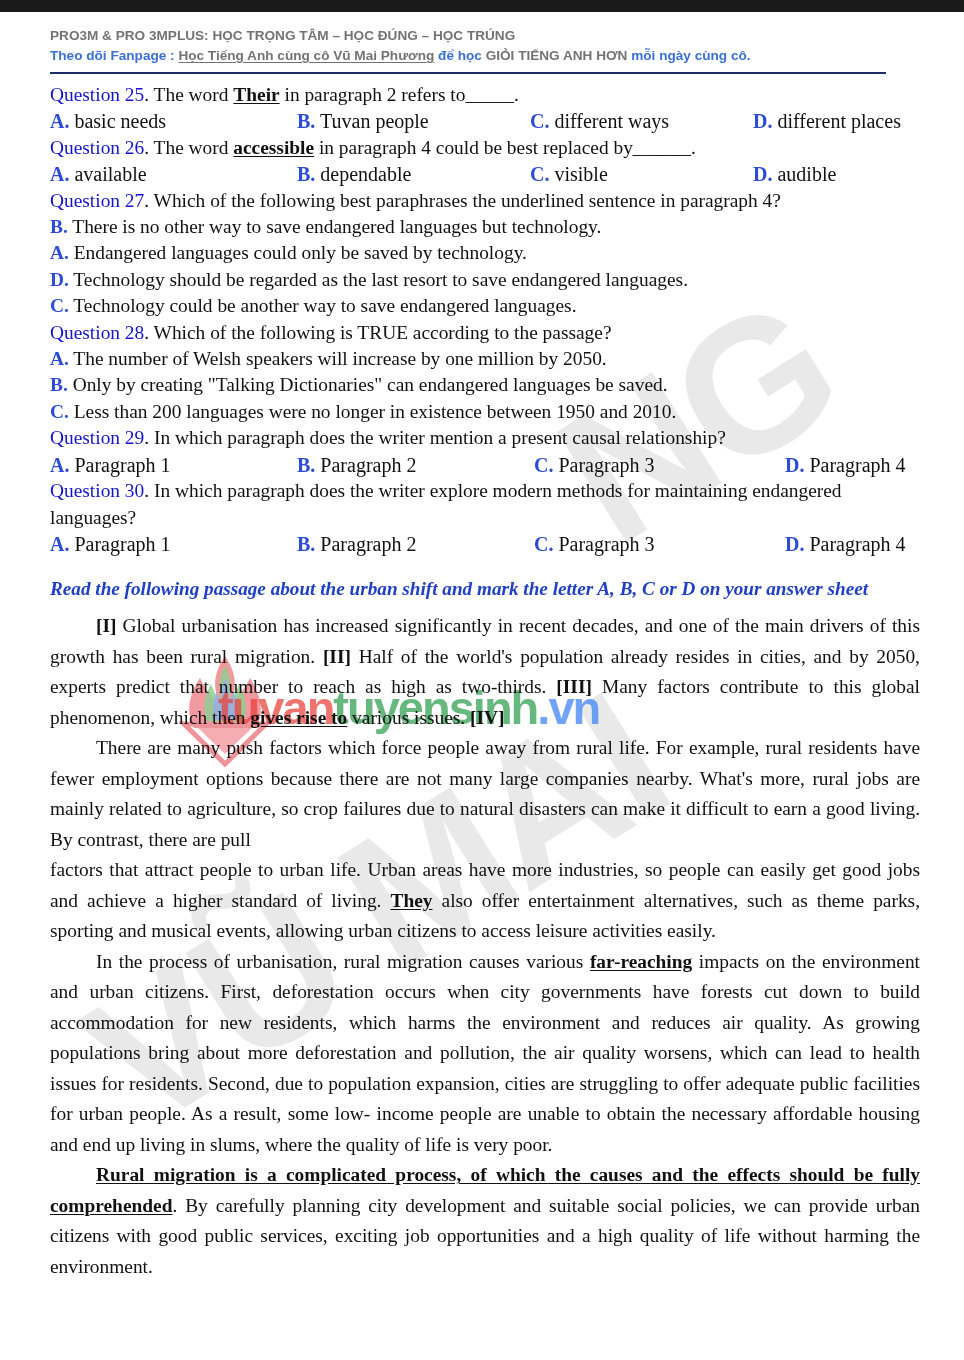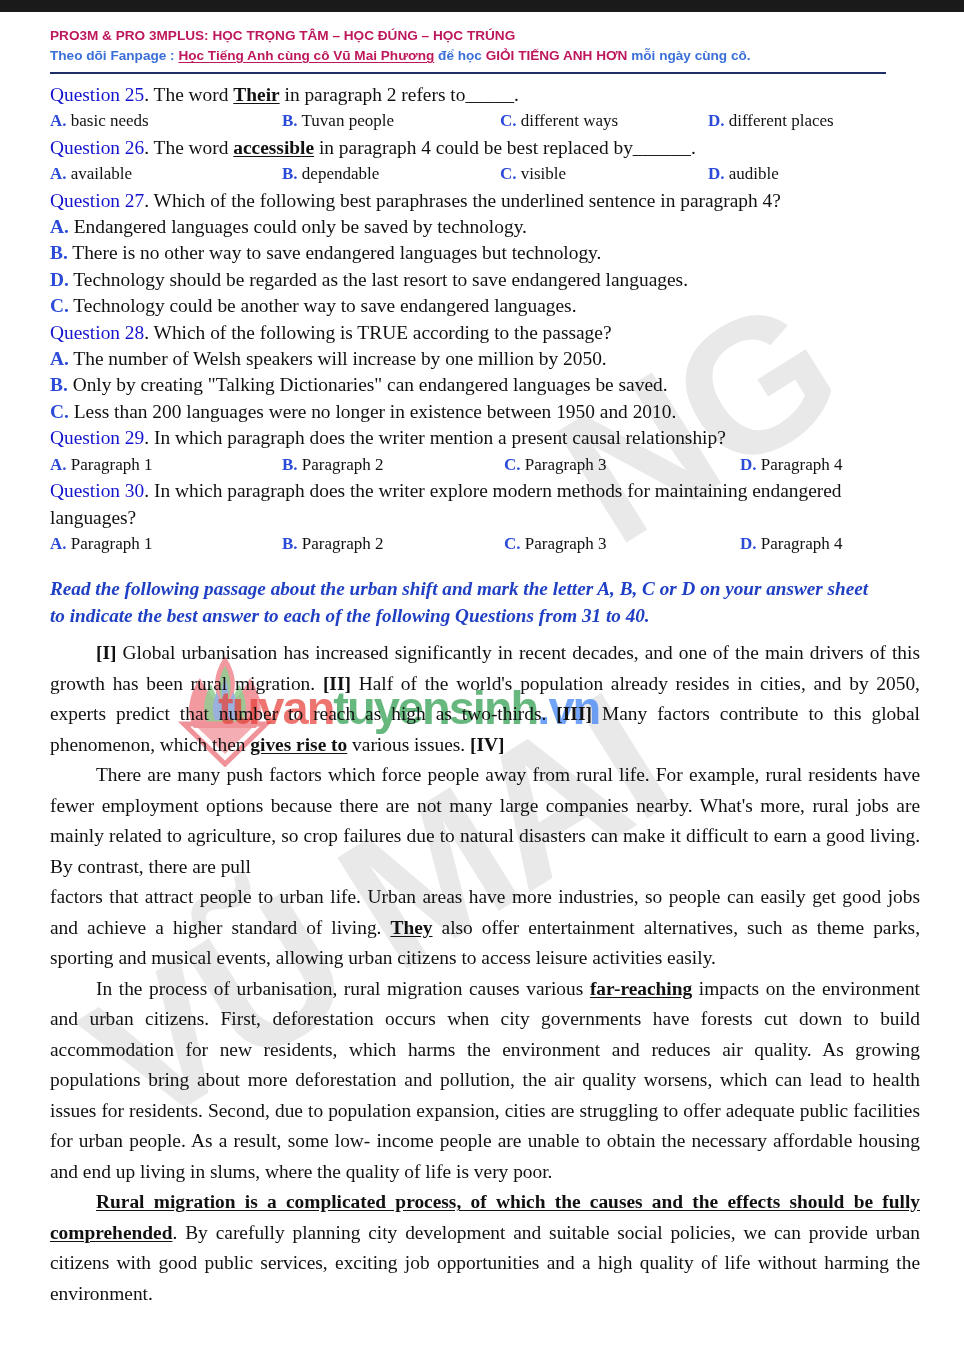--- a/index.html
+++ b/index.html
@@ -56,21 +56,21 @@
   .wm-logo { position: absolute; left: 170px; top: 640px; opacity: .62; }
 
   
   .hdr-line {
     font-family: "Liberation Sans", sans-serif;
     font-weight: 700;
     font-size: 13.6px;
     line-height: 20px;
     white-space: nowrap;
   }
-  .c-red  { color: #be185d; }
+  .c-red  { color: #737373; }
   .c-blue { color: #3a6fd8; }
   .u { text-decoration: underline; text-underline-offset: 2px; }
   .hdr-rule {
     margin: 6px 0 8px 0;
     height: 0;
     border-top: 2.4px solid #1f2d6b;
     width: 836px;
   }
 
   
@@ -78,21 +78,21 @@
     font-size: 19.4px;
     line-height: 26.4px;
     color: #111;
     margin: 0;
   }
   .qno { color: #1414cf; font-weight: 400; }
   .opt-letter { color: #2b4bd8; font-weight: 700; }
   .bu { font-weight: 700; text-decoration: underline; text-underline-offset: 2px; }
   .blank { letter-spacing: 0; }
 
-  .opts { display: flex; font-size: 17px; line-height: 26.4px; color: #111; }
+  .opts { display: flex; font-size: 20px; line-height: 26.4px; color: #111; gap: 15px; }
   .opts > span { display: block; }
   .o1 { width: 232px; }
   .o2 { width: 218px; }
   .o3 { width: 208px; }
   .o4 { width: auto; }
   .opts.para .o1 { width: 232px; }
   .opts.para .o2 { width: 222px; }
   .opts.para .o3 { width: 236px; }
 
   
@@ -163,22 +163,22 @@
     <div class="opts">
       <span class="o1"><span class="opt-letter">A.</span> <span>available</span></span>
       <span class="o2"><span class="opt-letter">B.</span> <span>dependable</span></span>
       <span class="o3"><span class="opt-letter">C.</span> <span>visible</span></span>
       <span class="o4"><span class="opt-letter">D.</span> <span>audible</span></span>
     </div>
 
     <div class="qline">
       <span class="qno">Question 27</span><span>. Which of the following best paraphrases the underlined sentence in paragraph 4?</span>
     </div>
+    <div class="qline"><span class="opt-letter">B.</span> <span>There is no other way to save endangered languages but technology.</span></div>
     <div class="qline"><span class="opt-letter">A.</span> <span>Endangered languages could only be saved by technology.</span></div>
-    <div class="qline"><span class="opt-letter">B.</span> <span>There is no other way to save endangered languages but technology.</span></div>
     <div class="qline"><span class="opt-letter">D.</span> <span>Technology should be regarded as the last resort to save endangered languages.</span></div>
     <div class="qline"><span class="opt-letter">C.</span> <span>Technology could be another way to save endangered languages.</span></div>
 
     <div class="qline">
       <span class="qno">Question 28</span><span>. Which of the following is TRUE according to the passage?</span>
     </div>
     <div class="qline"><span class="opt-letter">A.</span> <span>The number of Welsh speakers will increase by one million by 2050.</span></div>
     <div class="qline"><span class="opt-letter">B.</span> <span>Only by creating "Talking Dictionaries" can endangered languages be saved.</span></div>
     <div class="qline"><span class="opt-letter">C.</span> <span>Less than 200 languages were no longer in existence between 1950 and 2010.</span></div>
 
@@ -198,21 +198,20 @@
     <div class="qline">languages?</div>
     <div class="opts para">
       <span class="o1"><span class="opt-letter">A.</span> <span>Paragraph 1</span></span>
       <span class="o2"><span class="opt-letter">B.</span> <span>Paragraph 2</span></span>
       <span class="o3"><span class="opt-letter">C.</span> <span>Paragraph 3</span></span>
       <span class="o4"><span class="opt-letter">D.</span> <span>Paragraph 4</span></span>
     </div>
 
     <div class="instr">
       <div>Read the following passage about the urban shift and mark the letter A, B, C or D on your answer sheet</div>
-      <div>to indicate the best answer to each of the following Questions from 31 to 40.</div>
     </div>
 
     <div class="passage">
 
       <p class="indent"><span style="font-weight:700">[I]</span><span> Global urbanisation has increased significantly in recent decades, and one of the main drivers of this growth has been rural migration. </span><span style="font-weight:700">[II]</span><span> Half of the world's population already resides in cities, and by 2050, experts predict that number to reach as high as two-thirds. </span><span style="font-weight:700">[III]</span><span> Many factors contribute to this global phenomenon, which then </span><span class="bu">gives rise to</span><span> various issues. </span><span style="font-weight:700">[IV]</span></p>
 
       <p class="indent"><span>There are many push factors which force people away from rural life. For example, rural residents have fewer employment options because there are not many large companies nearby. What's more, rural jobs are mainly related to agriculture, so crop failures due to natural disasters can make it difficult to earn a good living. By contrast, there are pull</span></p>
       <p><span>factors that attract people to urban life. Urban areas have more industries, so people can easily get good jobs and achieve a higher standard of living. </span><span class="bu">They</span><span> also offer entertainment alternatives, such as theme parks, sporting and musical events, allowing urban citizens to access leisure activities easily.</span></p>
 
       <p class="indent"><span>In the process of urbanisation, rural migration causes various </span><span class="bu">far-reaching</span><span> impacts on the environment and urban citizens. First, deforestation occurs when city governments have forests cut down to build accommodation for new residents, which harms the environment and reduces air quality. As growing populations bring about more deforestation and pollution, the air quality worsens, which can lead to health issues for residents. Second, due to population expansion, cities are struggling to offer adequate public facilities for urban people. As a result, some low- income people are unable to obtain the necessary affordable housing and end up living in slums, where the quality of life is very poor.</span></p>

